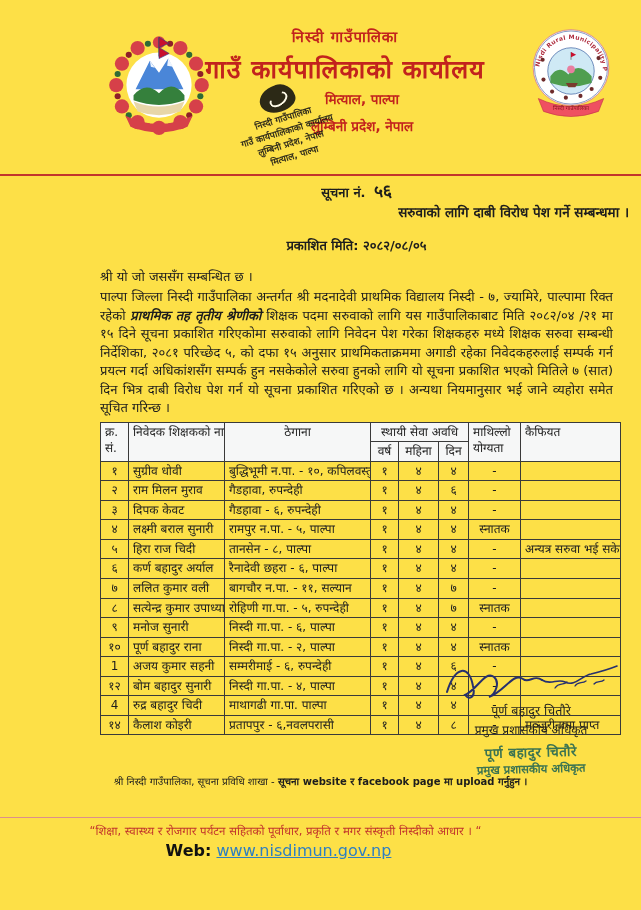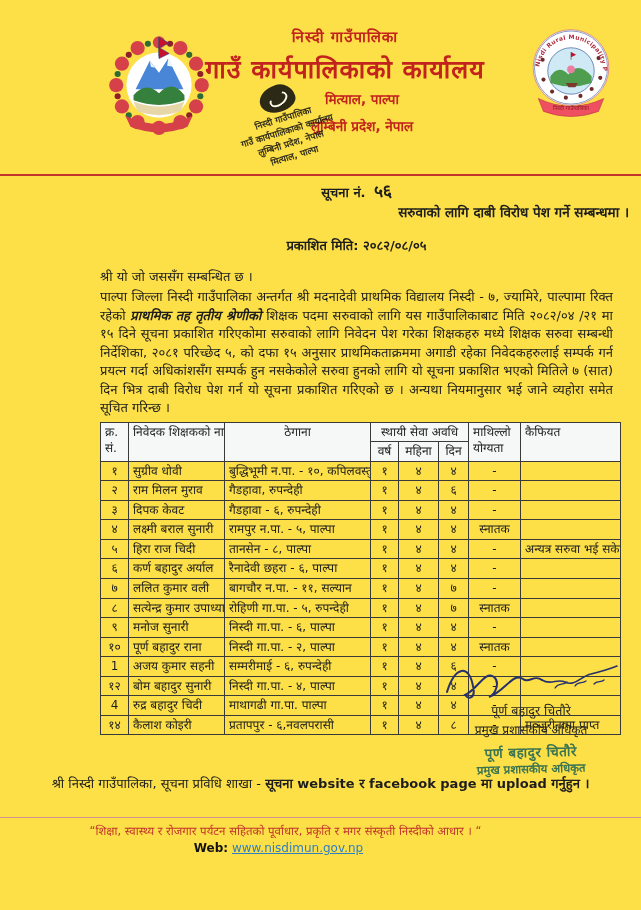--- a/index.html
+++ b/index.html
@@ -59,27 +59,27 @@
 
   
   .sig-block { position:absolute; left:431px; top:660px; width:200px; text-align:center; }
   .sig-scribble { display:block; margin:0 auto -2px; }
   .sig-name { font-size:12.5px; }
   .sig-desig { font-size:12px; margin-top:2px; }
   .sig-stamp { margin-top:5px; color:#2c6b52; transform:rotate(-1.5deg); opacity:.92; }
   .sig-stamp .st-name { font-size:13.5px; font-weight:700; letter-spacing:.5px; }
   .sig-stamp .st-desig { font-size:11.5px; font-weight:600; }
 
-  .it-note { position:absolute; left:0; top:774px; width:641px; text-align:center; font-size:13px; }
+  .it-note { position:absolute; left:0; top:774px; width:641px; text-align:center; font-size:10px; }
   .it-note b { font-weight:700; }
 
   
   .footer-line { position:absolute; left:0; top:817px; width:641px; border-top:1.5px solid #dc8f8c; }
   .slogan { position:absolute; left:0; top:823px; width:571px; text-align:center; font-size:11.5px; color:#c2352c; }
-  .webrow { position:absolute; left:0; top:841px; width:557px; text-align:center; font-size:12px; }
+  .webrow { position:absolute; left:0; top:841px; width:557px; text-align:center; font-size:16px; }
   .webrow .lbl { font-weight:700; color:#111; }
   .webrow a { color:#2f7fc1; text-decoration:underline; }
 </style>
 </head>
 <body>
 
 <div class="page">
 
   <div class="emblem-left">
     <svg viewBox="0 0 110 110" width="112" height="112">

